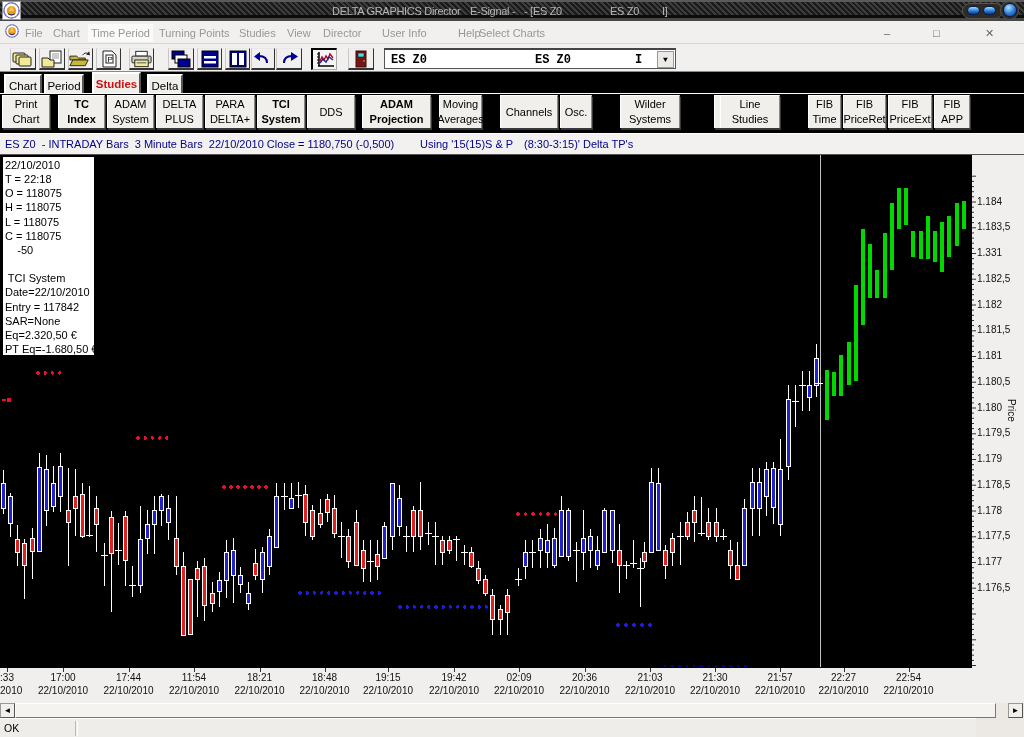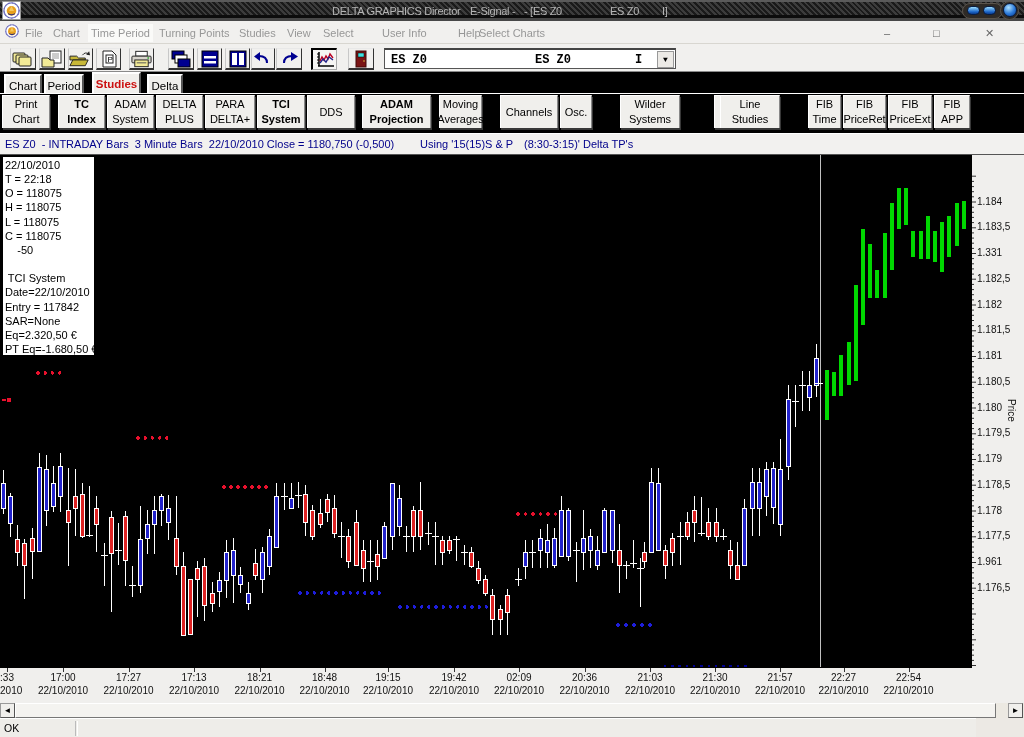--- a/index.html
+++ b/index.html
@@ -85,21 +85,21 @@
           <circle cx="8.5" cy="8.8" r="4.8" fill="#e8a01e"></circle>
           <path d="M5 11 Q8.5 13.5 12 11 Q12.5 12.6 8.5 13.6 Q4.5 12.6 5 11Z" fill="#30307a"></path>
           <path d="M8.5 4 L11 9 L6 9 Z" fill="#f6c860"></path>
         </svg></span>
     <span class="mi" style="left:25px">File</span>
 <span class="mi" style="left:53px">Chart</span>
 <span class="mi hov" style="left:91px">Time Period</span>
 <span class="mi" style="left:159px">Turning Points</span>
 <span class="mi" style="left:239px">Studies</span>
 <span class="mi" style="left:287px">View</span>
-<span class="mi" style="left:323px">Select</span>
+<span class="mi" style="left:323px">Director</span>
 <span class="mi" style="left:382px">User Info</span>
 <span class="mi" style="left:458px">Help</span>
 <span class="mi" style="left:479px">Select Charts</span>
     <span class="wg" style="left:884px">–</span>
     <span class="wg" style="left:933px">□</span>
     <span class="wg" style="left:985px">✕</span>
   </div>
   <div id="toolbar">
     <div class="tbtn" style="left:10px;width:26px">
         <svg width="22" height="18" viewBox="0 0 22 18">
@@ -672,35 +672,35 @@
 <div class="plab" style="top:143.5px">1.182</div>
 <div class="plab" style="top:169.25px">1.181,5</div>
 <div class="plab" style="top:195.0px">1.181</div>
 <div class="plab" style="top:220.75px">1.180,5</div>
 <div class="plab" style="top:246.5px">1.180</div>
 <div class="plab" style="top:272.25px">1.179,5</div>
 <div class="plab" style="top:298.0px">1.179</div>
 <div class="plab" style="top:323.75px">1.178,5</div>
 <div class="plab" style="top:349.5px">1.178</div>
 <div class="plab" style="top:375.25px">1.177,5</div>
-<div class="plab" style="top:401.0px">1.961</div>
+<div class="plab" style="top:401.0px">1.177</div>
 <div class="plab" style="top:426.75px">1.176,5</div>
   </div>
   <div id="pricelbl">Price</div>
   <div id="taxis">
 <div class="tt" style="left:7px">:33</div>
 <div class="td" style="left:7px">0/2010</div>
 <div class="tick" style="left:7px"></div>
 <div class="tt" style="left:63px">17:00</div>
 <div class="td" style="left:63px">22/10/2010</div>
 <div class="tick" style="left:63px"></div>
-<div class="tt" style="left:128.5px">17:27</div>
+<div class="tt" style="left:128.5px">17:44</div>
 <div class="td" style="left:128.5px">22/10/2010</div>
 <div class="tick" style="left:128.5px"></div>
-<div class="tt" style="left:194px">17:13</div>
+<div class="tt" style="left:194px">11:54</div>
 <div class="td" style="left:194px">22/10/2010</div>
 <div class="tick" style="left:194px"></div>
 <div class="tt" style="left:259.5px">18:21</div>
 <div class="td" style="left:259.5px">22/10/2010</div>
 <div class="tick" style="left:259.5px"></div>
 <div class="tt" style="left:324.5px">18:48</div>
 <div class="td" style="left:324.5px">22/10/2010</div>
 <div class="tick" style="left:324.5px"></div>
 <div class="tt" style="left:388px">19:15</div>
 <div class="td" style="left:388px">22/10/2010</div>

